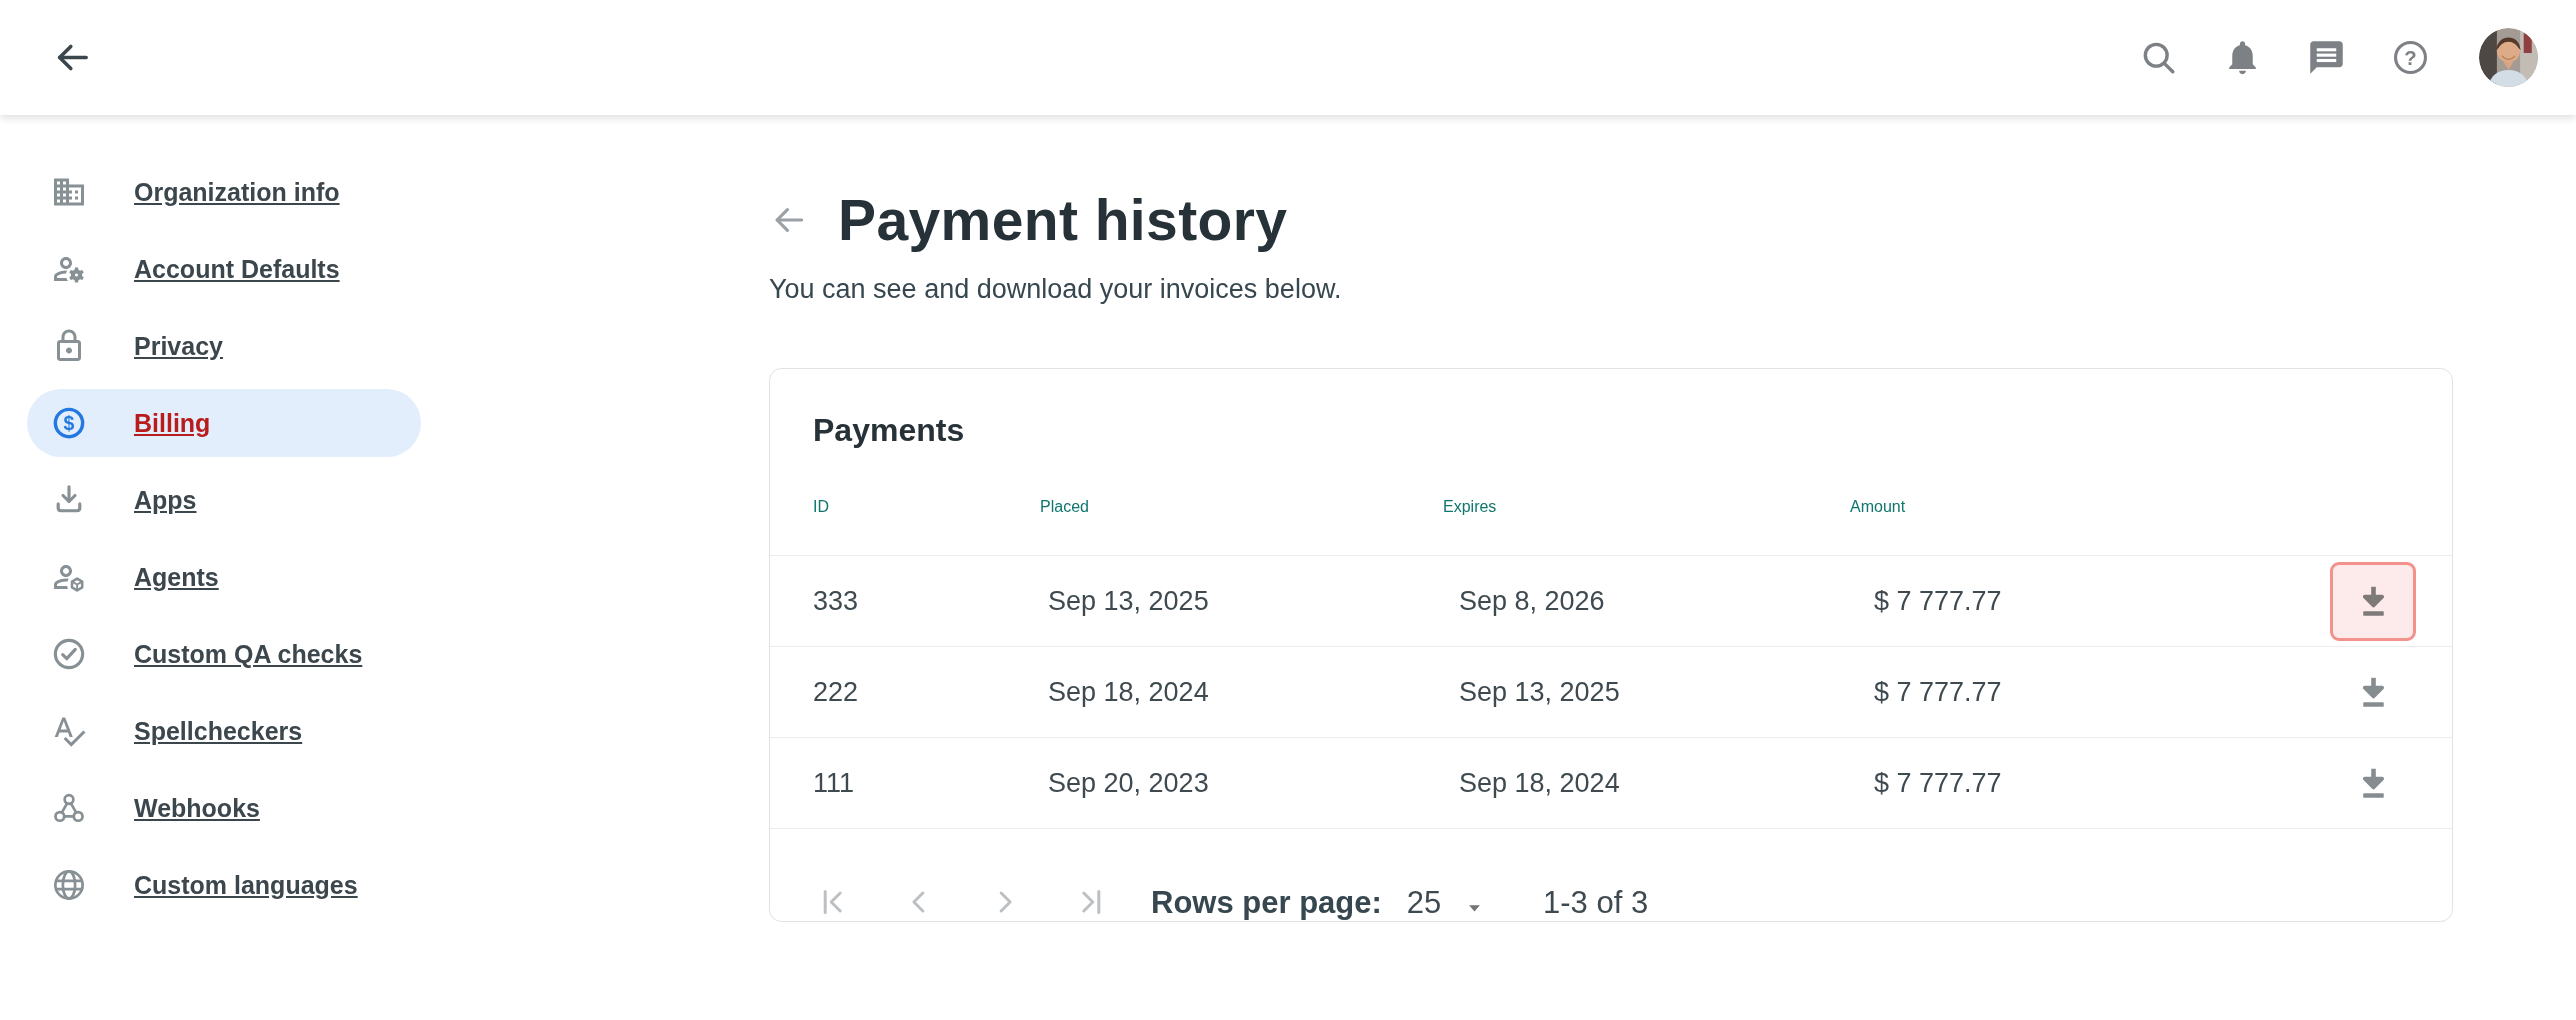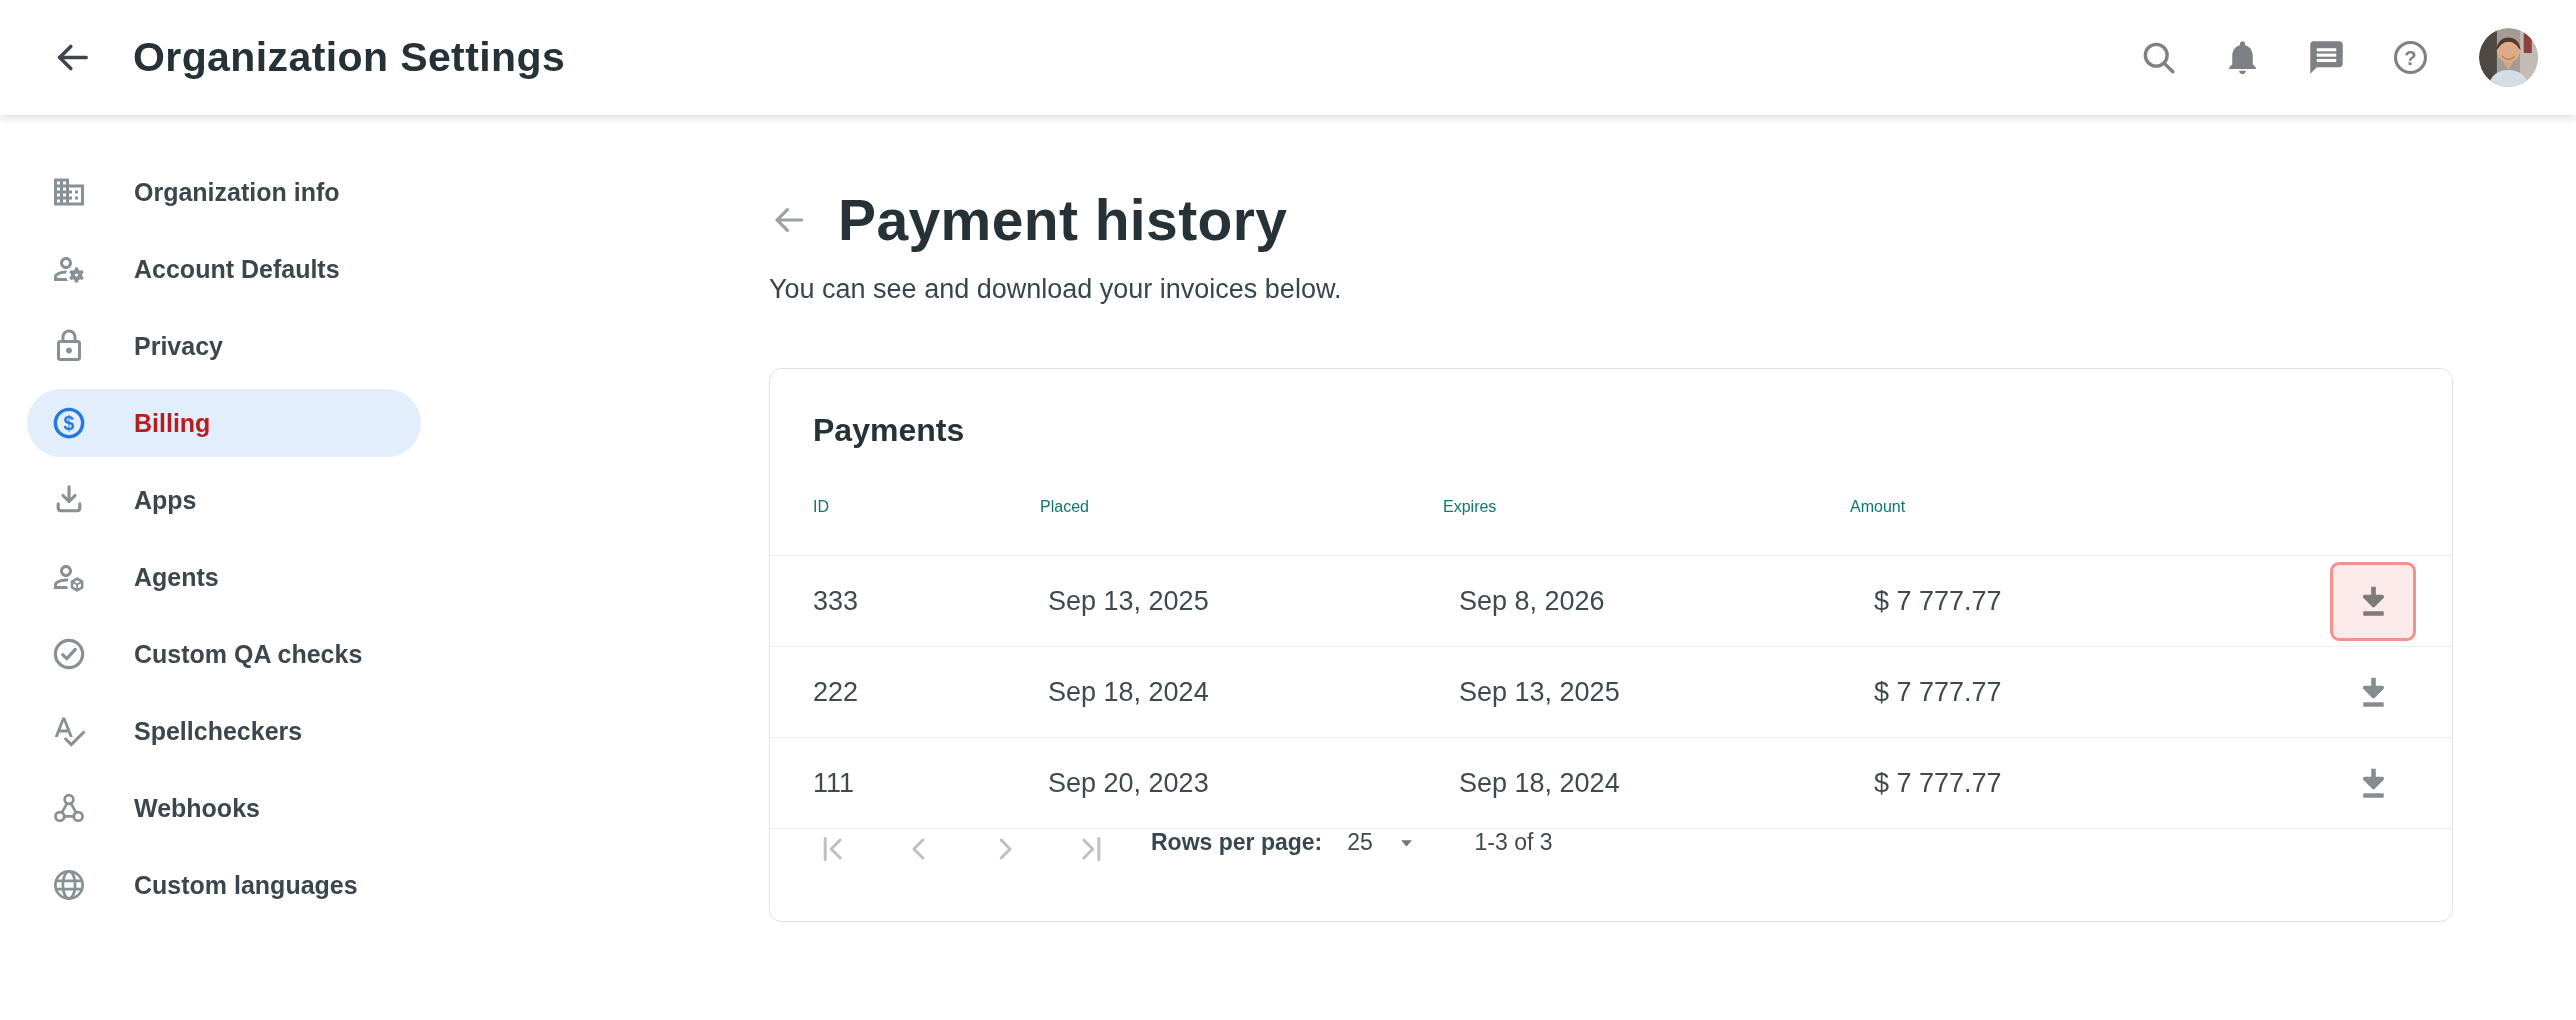--- a/index.html
+++ b/index.html
@@ -20,21 +20,21 @@
   
   .layout { position:absolute; top:115px; left:0; right:0; bottom:0; display:flex; }
 
   
   .sidebar { width:447px; flex:0 0 447px; padding-top:34px; }
   .nav-item { display:flex; align-items:center; height:68px; width:394px;
               margin:9px 27px; border-radius:34px; padding-left:24px;
               cursor:pointer; }
   .nav-icon { width:36px; height:36px; flex:0 0 36px; margin-right:47px; color:#879094;
               display:flex; align-items:center; justify-content:center; }
-  .nav-label { font-size:25px; font-weight:600; color:#3c464d; white-space:nowrap; }
+  .nav-label { font-size:25px; font-weight:600; color:#3c464d; white-space:nowrap;text-decoration:underline; }
   .nav-item.active { background:#e2eefb; }
   .nav-item.active .nav-icon { color:#2479e0; }
   .nav-item.active .nav-label { color:#b91c1c; }
 
   
   .content { flex:1; padding-left:322px; }
   .page-head { display:flex; align-items:center; margin-top:72px; }
   .page-back { width:39px; height:39px; color:#9aa0a6; display:flex; align-items:center;
                justify-content:center; cursor:pointer; }
   .page-title { font-size:57px; font-weight:700; color:#263238; margin-left:30px; letter-spacing:0.4px; }
@@ -51,43 +51,42 @@
   .th { font-size:16px; color:#0f766e; font-weight:400; }
   .trow { height:91px; border-top:1.8px solid #ededed;gap:8px; }
   .td { font-size:27px; color:#3f4a50; }
 
   .dl-cell { display:flex; justify-content:center; }
   .dl-btn { width:86px; height:79px; display:flex; align-items:center; justify-content:center;
             background:transparent; border:none; border-radius:9px; cursor:pointer; color:#868d91; }
   .dl-btn.highlighted { background:#fdeaea; border:3.6px solid #f3918d; color:#7e7a79; }
 
   
-  .pagination { height:93px; border-top:1.8px solid #ededed; display:flex; align-items:flex-start;
-                padding-left:43px; font-size:23px; color:#3f4a50; }
+  .pagination { height:93px; border-top:1.8px solid #ededed; display:flex; align-items:flex-end;
+                padding-left:43px; font-size:31px; color:#3f4a50; }
   .pg-btn { width:39px; height:39px; display:flex; align-items:center; justify-content:center;
             color:#bcc0c3; cursor:pointer; margin-right:47px; background:none; border:none; }
   .pg-btn.pg-last { margin-right:0; }
   .rpp-label { font-weight:700; color:#37474f; margin-left:41px; }
   .rpp-value { margin-left:25px; cursor:pointer; display:flex; align-items:center; }
   .rpp-caret { margin-left:19.7px; color:#757575; display:flex; cursor:pointer; }
   .pg-range { margin-left:55px; }
 
   svg { display:block; }
 </style>
 </head>
 <body>
 
 <div class="topbar">
   <div class="back">
     <svg width="41" height="41" viewBox="0 0 24 24" fill="none" stroke="currentColor" stroke-width="2.1" stroke-linecap="round" stroke-linejoin="round">
         <path d="M20 12H4.5"></path>
         <path d="M11 5.5L4.5 12l6.5 6.5"></path>
       </svg>
   </div>
-  <div class="topbar-title">Organization Settings</div>
   <div class="topbar-right">
     <div class="tb-icon">
       <svg width="39" height="39" viewBox="0 0 24 24" fill="none" stroke="currentColor" stroke-width="2.1" stroke-linecap="round">
           <circle cx="10.6" cy="10.6" r="6.7"></circle>
           <path d="M15.6 15.6L20.8 20.8"></path>
         </svg>
     </div>
     <div class="tb-icon">
       <svg width="39" height="39" viewBox="0 0 24 24" fill="currentColor">
           <path d="M12 22.3c1.15 0 2.08-.93 2.08-2.08H9.92c0 1.15.93 2.08 2.08 2.08zM18.3 16.2V11c0-3.2-1.7-5.87-4.68-6.58v-.71C13.62 2.77 12.9 2 12 2s-1.62.77-1.62 1.71v.71C7.4 5.13 5.7 7.8 5.7 11v5.2l-1.9 1.9v1h16.4v-1z"></path>

